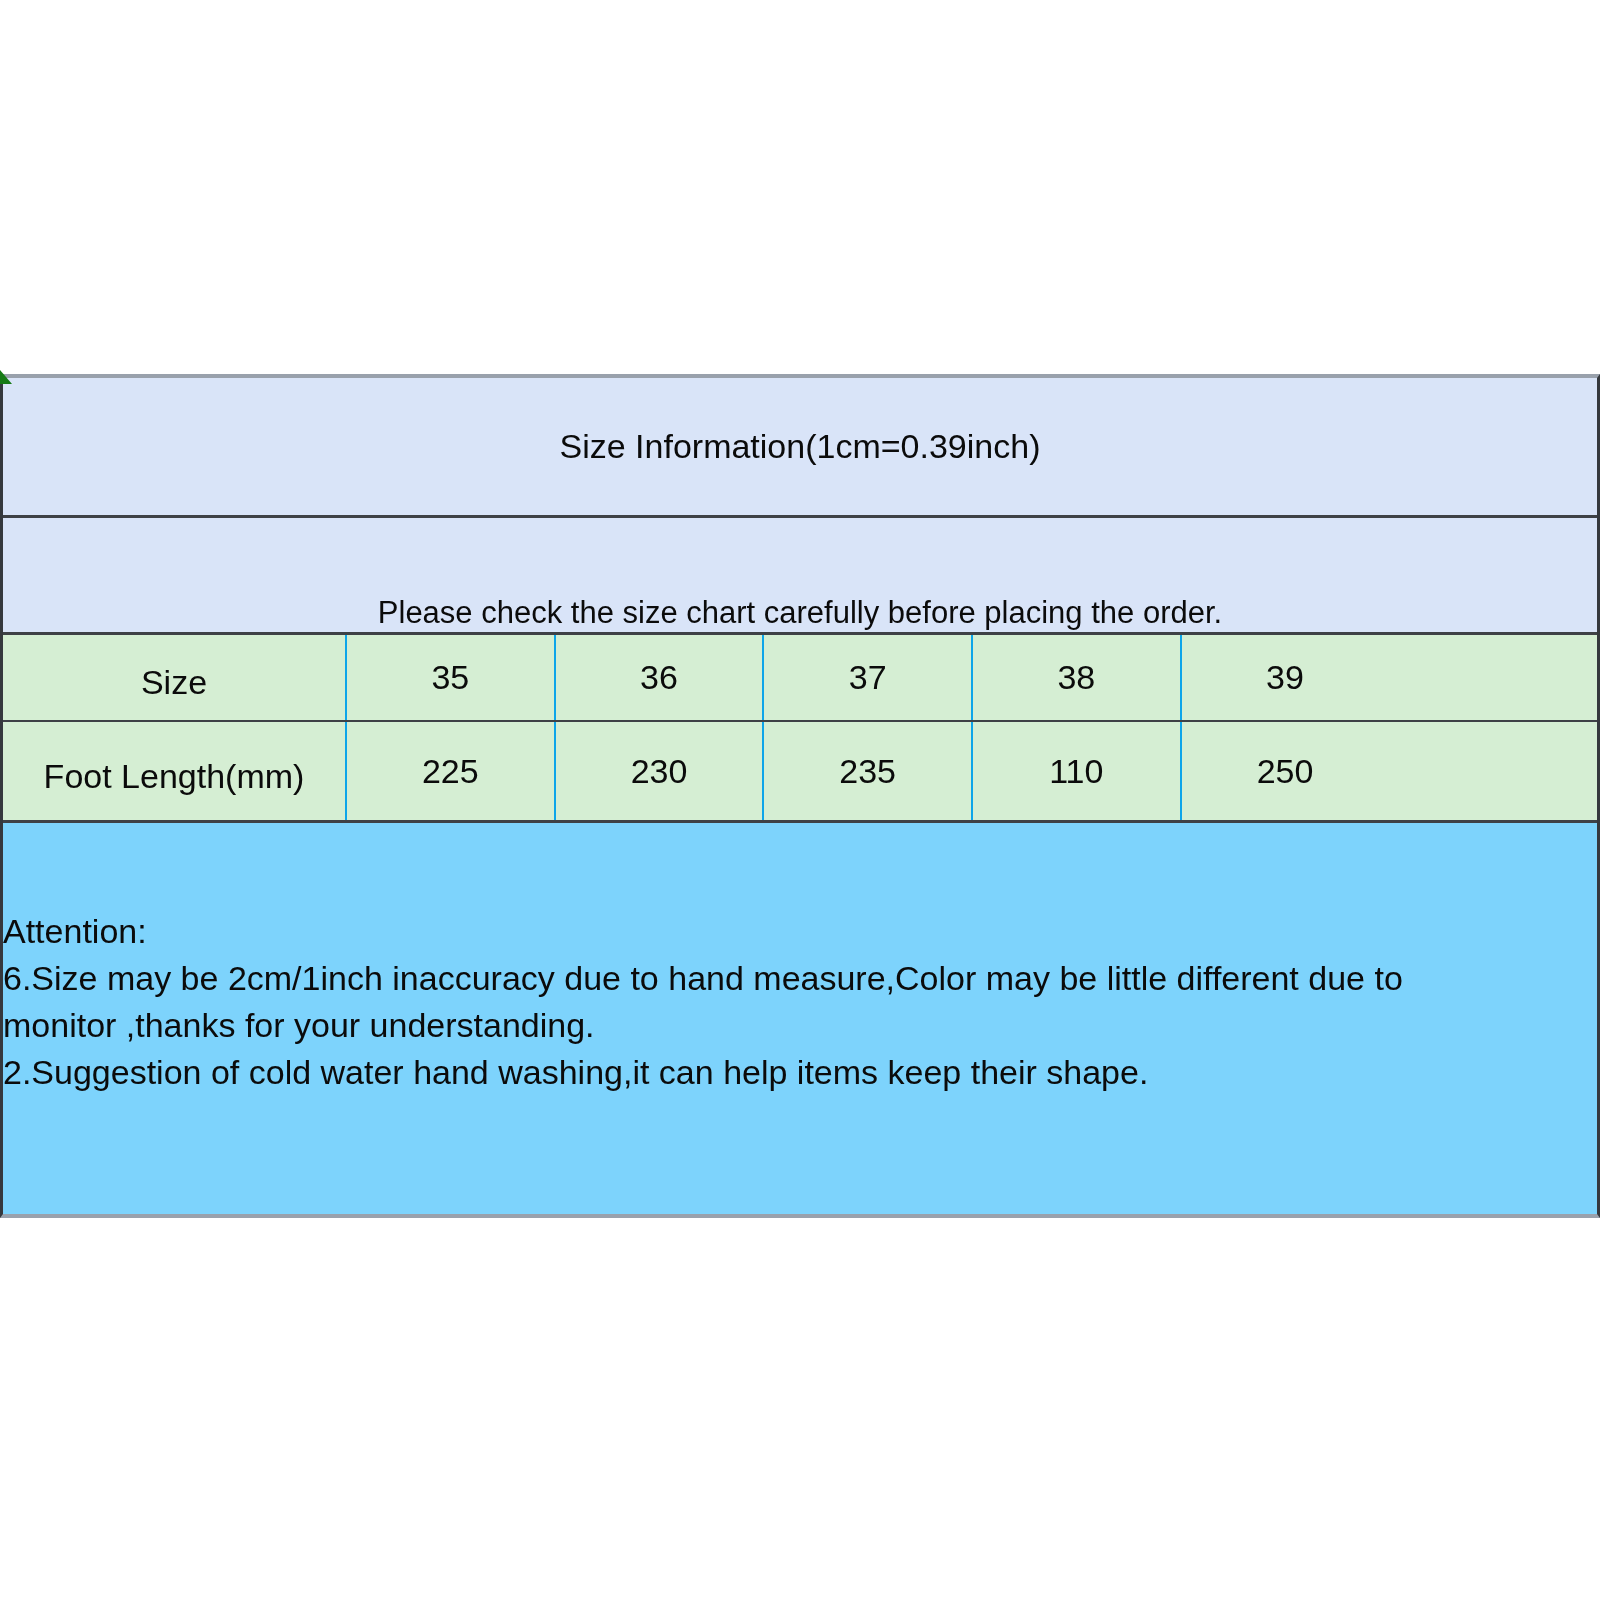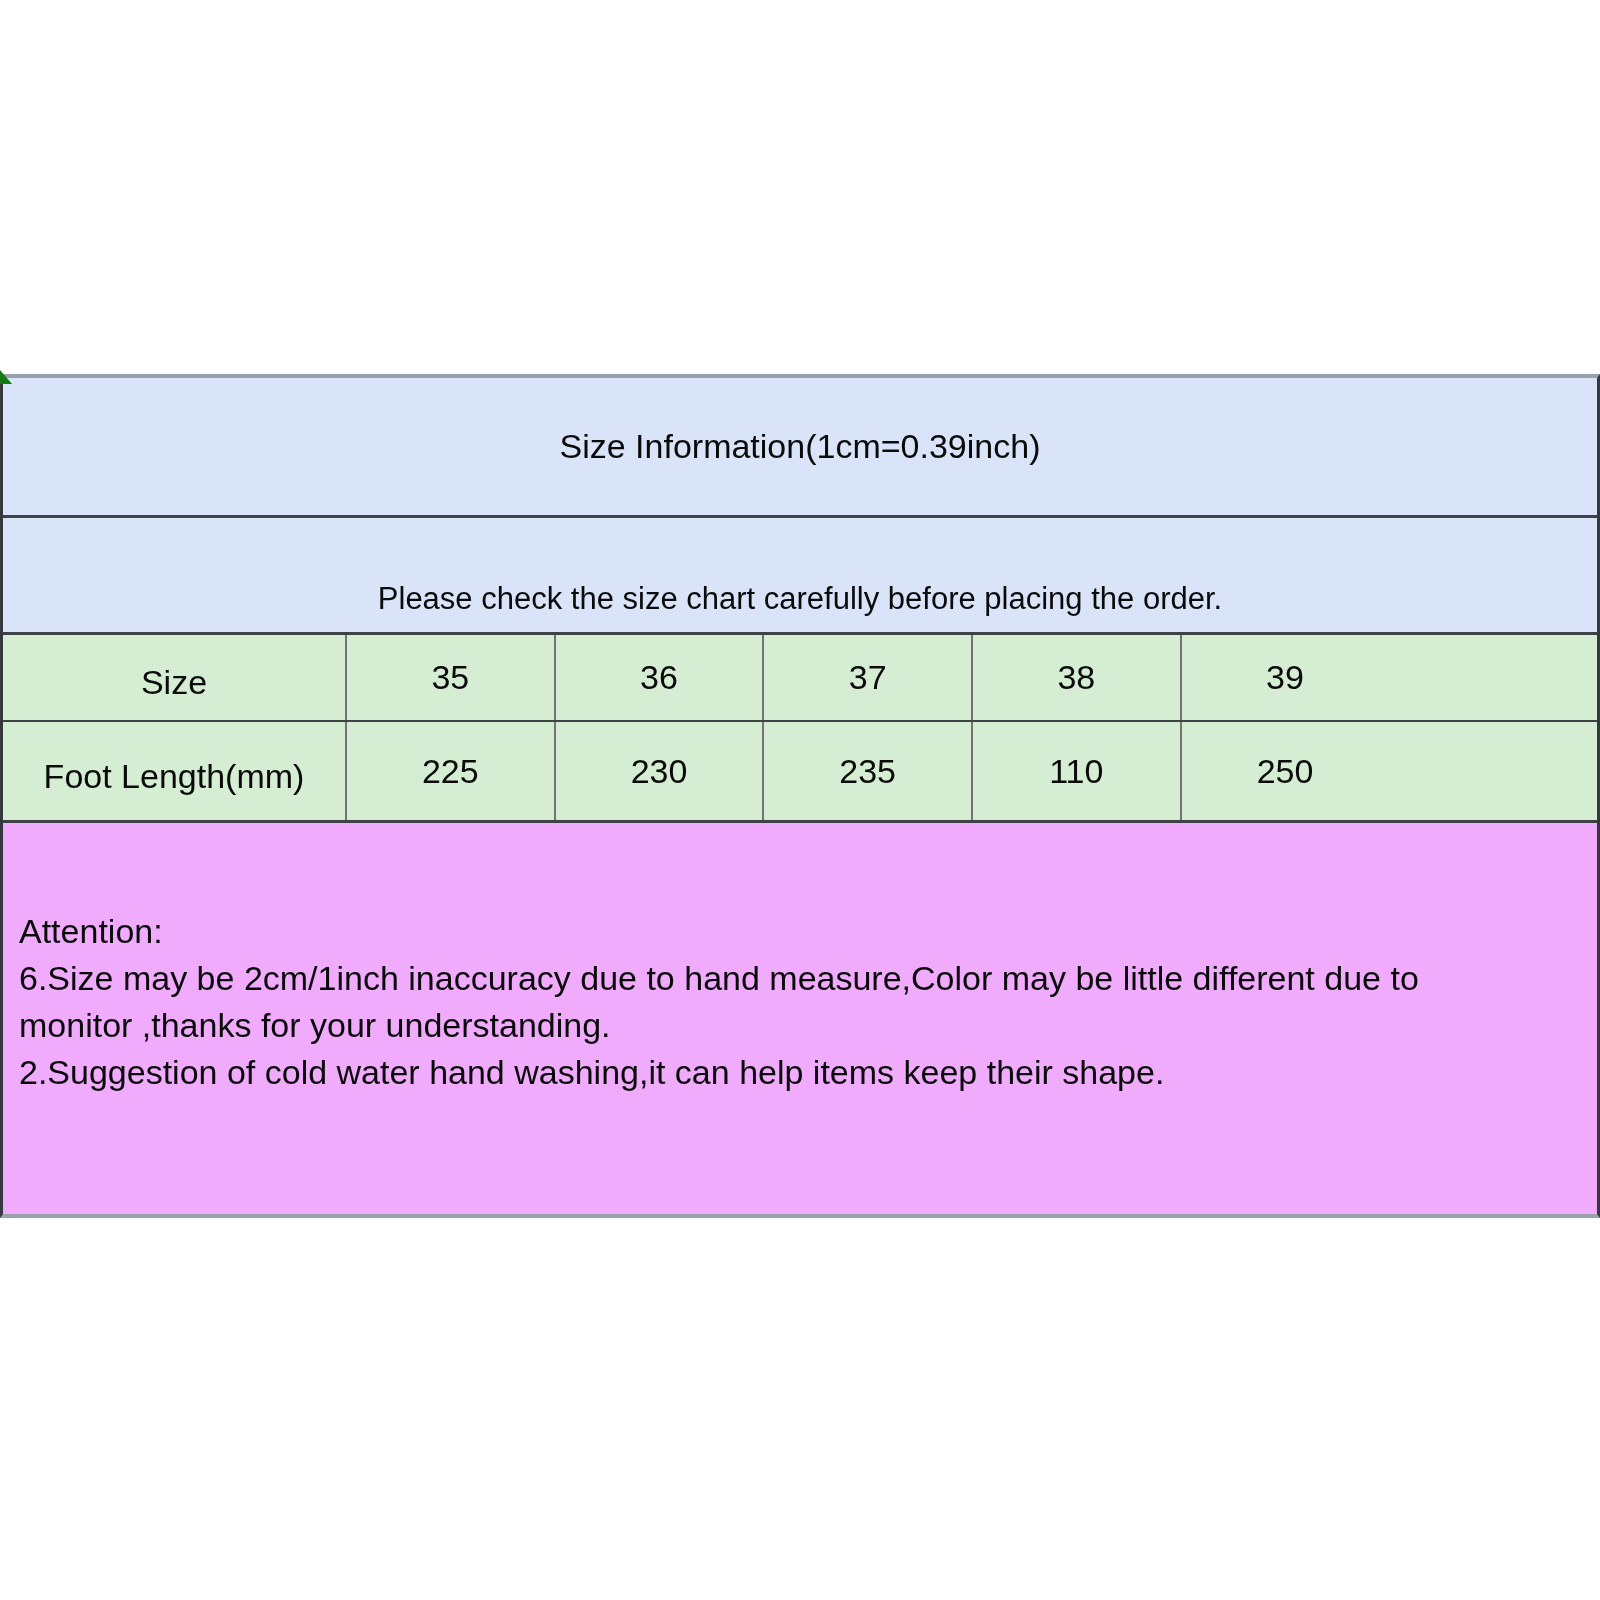--- a/index.html
+++ b/index.html
@@ -56,49 +56,49 @@
   
   .row-note {
     height: 117px;
     box-sizing: border-box;
     background: #d9e4f8;
     border-bottom: 3px solid #3e4146;
     display: flex;
     align-items: flex-end;
     justify-content: center;
     font-size: 31px;
-    padding-bottom: 15px;
+    padding-bottom: 1px;
   }
 
   
   .grid-row {
     display: grid;
     grid-template-columns: 342px repeat(6, 1fr);
     box-sizing: border-box;
     background: #d5eed3;
   }
   .row-size   { height: 87px;  border-bottom: 2px solid #3e4146; }
   .row-length { height: 101px; border-bottom: 3px solid #3e4146; }
   .cell {
     display: flex;
     align-items: center;
     justify-content: center;
     font-size: 34px;
     box-sizing: border-box;
-    border-left: 2px solid #737373;
+    border-left: 2px solid #0ea5e9;
     background: #d5eed3;
   }
   .cell:first-child { border-left: none; margin-top: 10px; }
 
   
   .attention {
     flex: 1;
-    background: #f0abfc;
+    background: #7dd3fc;
     box-sizing: border-box;
-    padding: 85px 8px 0 16px;
+    padding: 85px 8px 0 0;
     font-size: 34px;
     line-height: 47px;
   }
   .attention div { white-space: nowrap; }
 </style>
 </head>
 <body>
 
 <div class="canvas">
 

